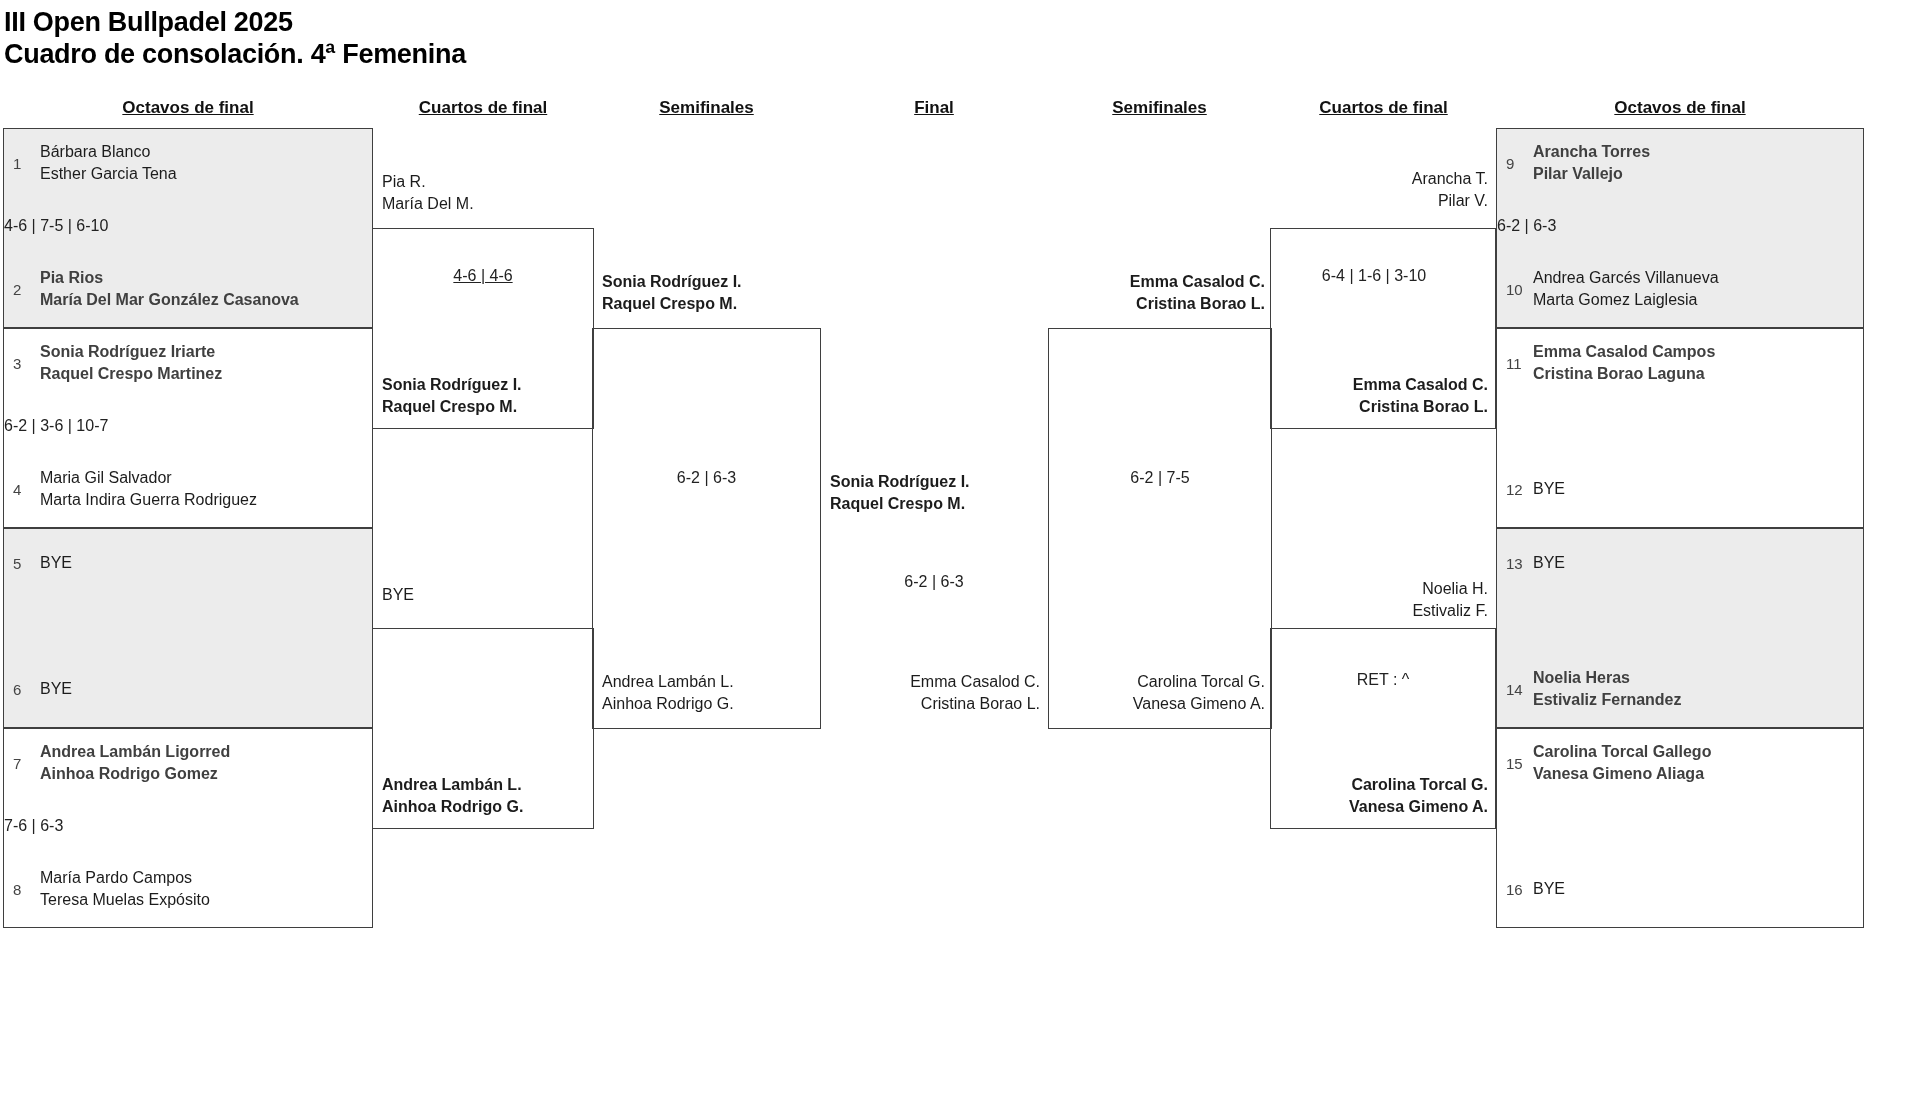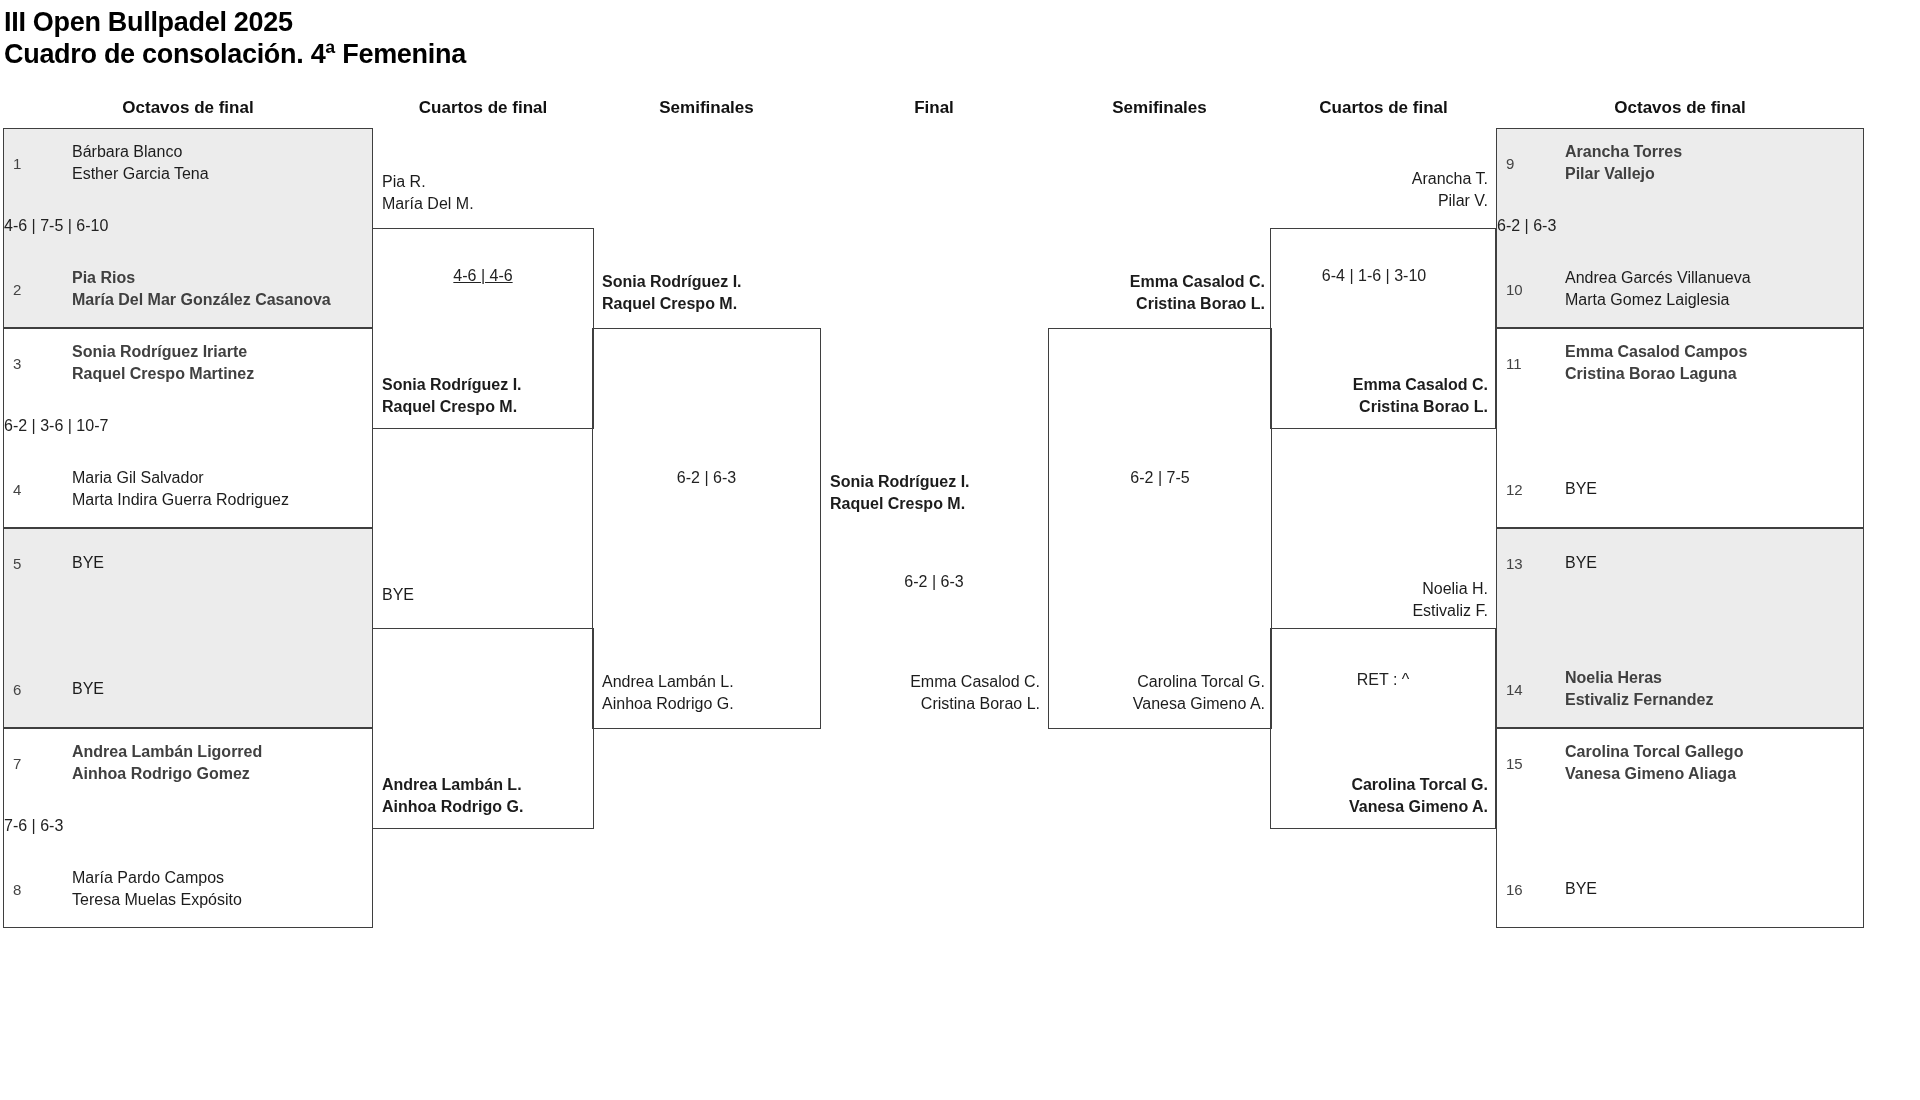--- a/index.html
+++ b/index.html
@@ -7,33 +7,33 @@
        font-family:"Liberation Sans","DejaVu Sans",sans-serif;color:#1c1c1c;}
   #stage{position:absolute;inset:0;}
 
   
   .title{position:absolute;left:4px;top:6px;font-size:27px;line-height:32px;
          font-weight:700;letter-spacing:-0.3px;color:#000;}
   .logo{position:absolute;left:1694px;top:0;width:226px;height:80px;}
 
   
   .rhdr{position:absolute;top:98px;font-size:17px;font-weight:600;color:#111;
-        text-align:center;line-height:20px;}
+        text-align:center;line-height:20px;text-decoration:underline;}
 
   
   .obox{position:absolute;width:370px;height:200px;border:1px solid #3f3f3f;
         box-sizing:border-box;background:#fff;}
   .obox.shaded{background:#ececec;}
   .obox .team{position:absolute;left:0;right:0;display:flex;align-items:center;
               padding-left:9px;gap:9px;}
   .obox .team.a{top:8px;height:52px;}
   .obox .team.b{top:134px;height:52px;}
   .seed{min-width:18px;font-size:15px;color:#444;flex:0 0 auto;}
   .tname{font-size:16px;line-height:22px;}
-  .tname div{white-space:nowrap;margin-left:32px;}
+  .tname div{white-space:nowrap;}
   .w{font-weight:700;color:#404040;}
   .mscore{position:absolute;top:88px;left:0;right:0;text-align:left;
           font-size:16px;color:#222;}
 
   
   .box{position:absolute;border:1px solid #3f3f3f;box-sizing:border-box;background:transparent;}
 
   
   .lbl{position:absolute;font-size:16px;line-height:22px;color:#1c1c1c;margin-top:16px;}
   .lbl div{white-space:nowrap;}

